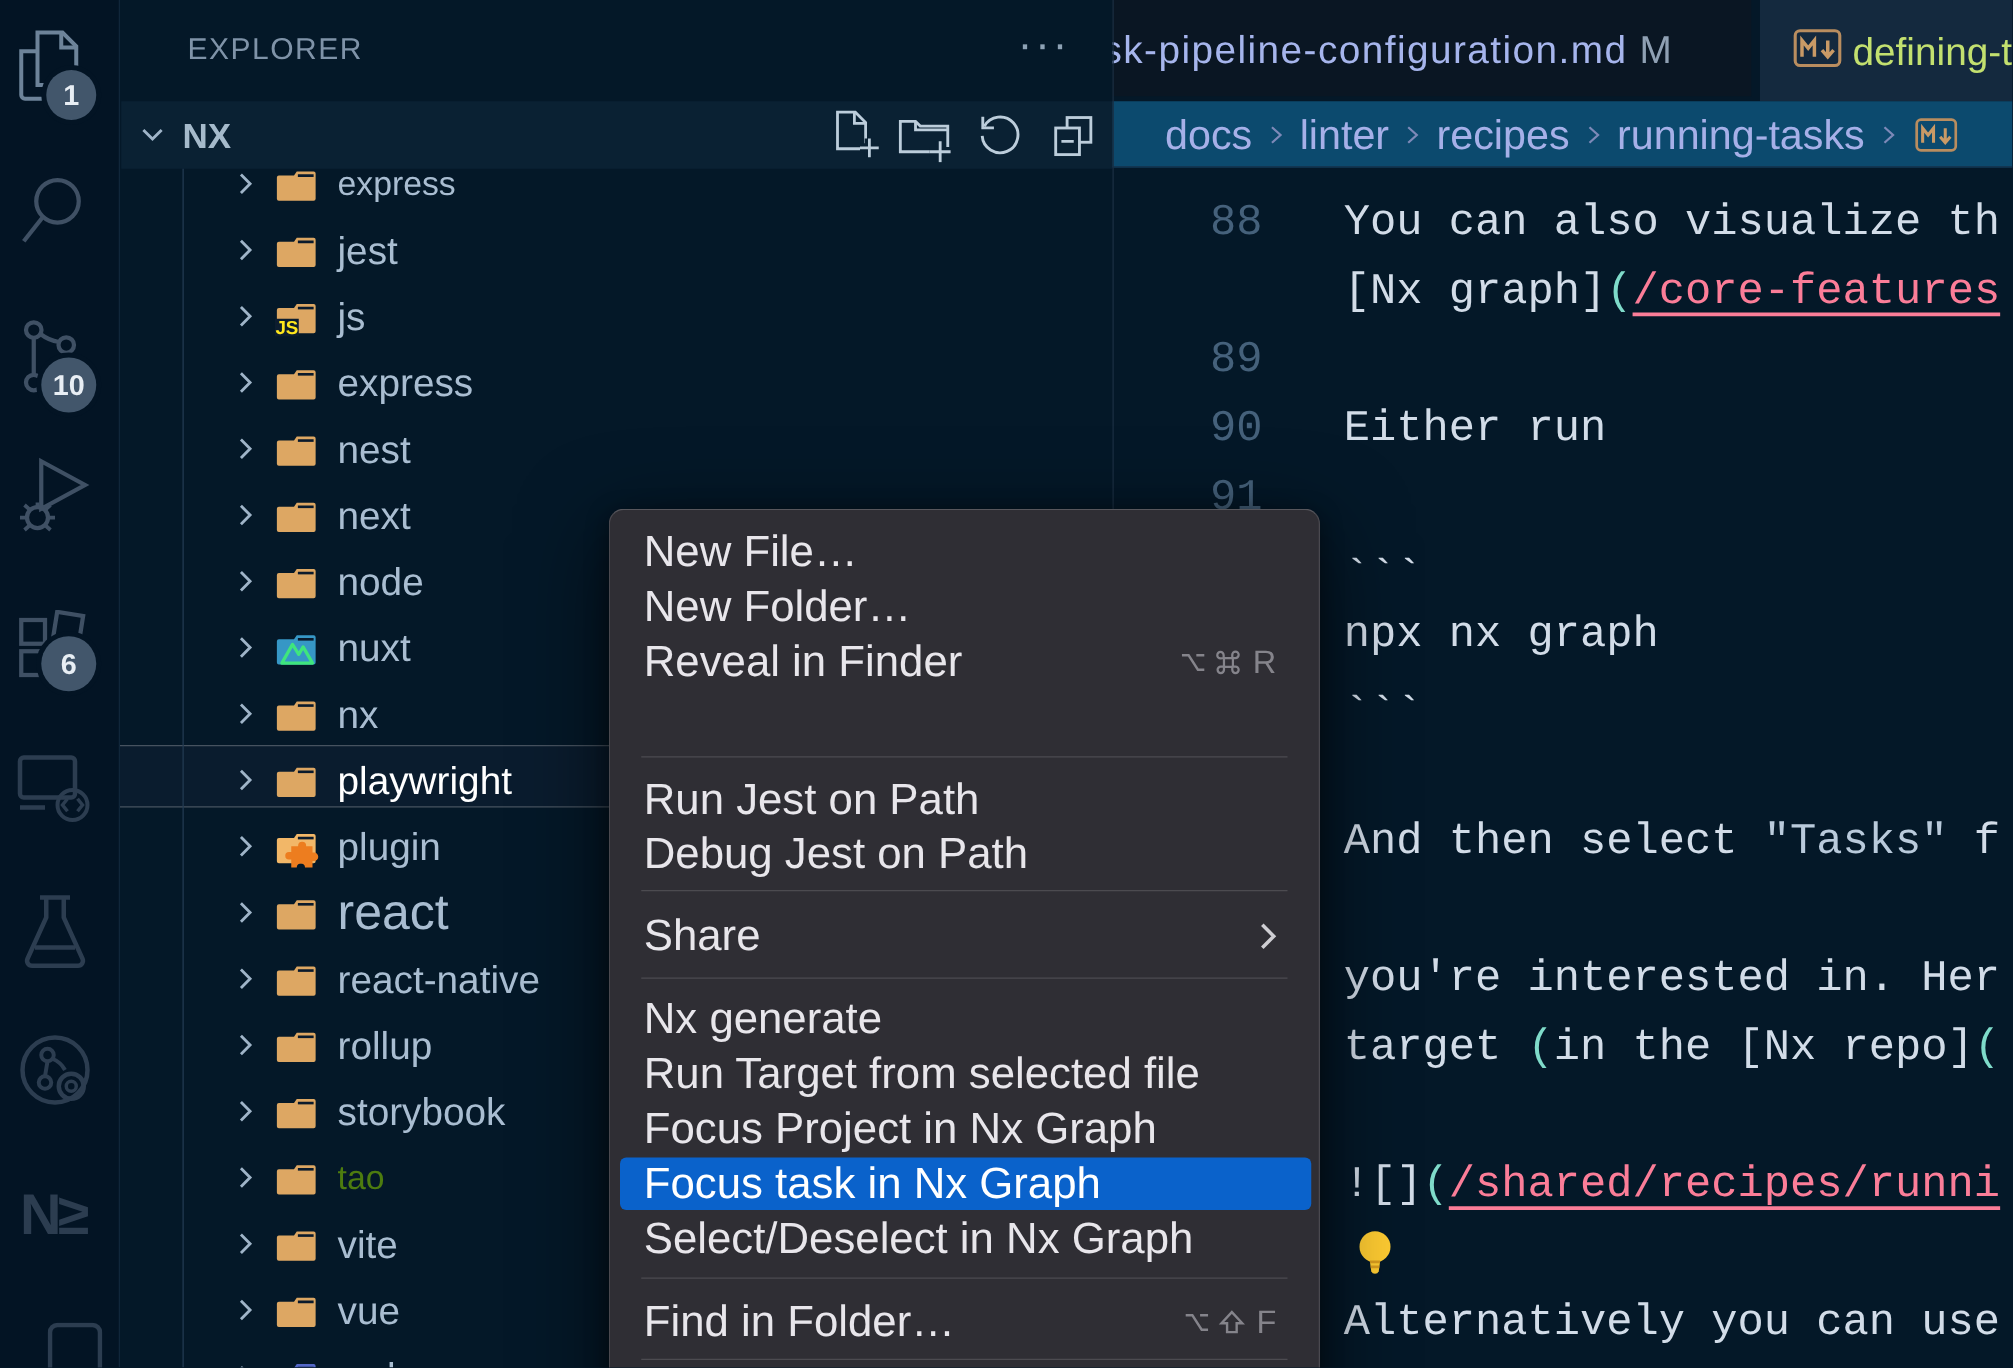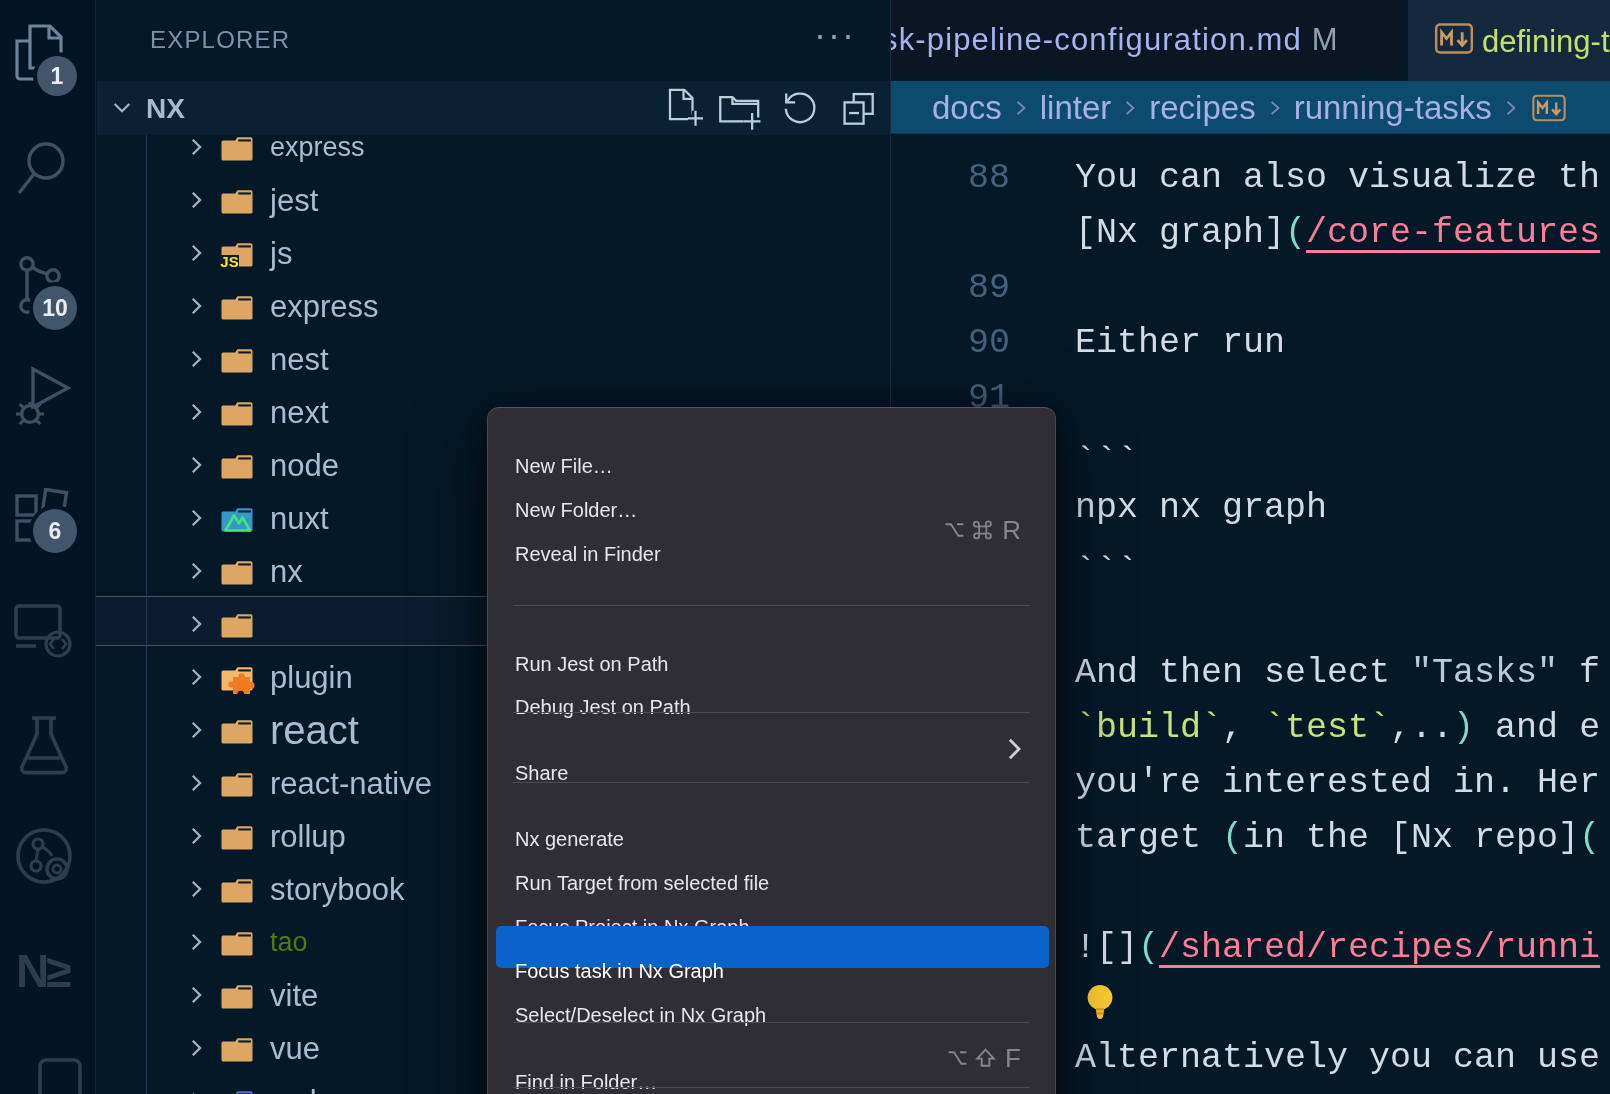--- a/index.html
+++ b/index.html
@@ -5,21 +5,21 @@
   * { margin:0; padding:0; box-sizing:border-box; }
   html,body { width:1610px; height:1094px; overflow:hidden; background:#041828; }
   body { font-family:"Liberation Sans", sans-serif; position:relative; transform:translateZ(0); }
   .abs { position:absolute; }
   svg { display:block; }
   .cl { position:absolute; left:185px; height:55px; line-height:55px; font-size:35px; font-family:"Liberation Mono", monospace; color:#d2dce8; white-space:pre; }
   .ln { position:absolute; width:110px; text-align:right; left:10px; height:55px; line-height:55px; font-size:35px; font-family:"Liberation Mono", monospace; color:#45617b; }
   .teal { color:#7fdbca; }
   .pink { color:#fb7d98; text-decoration:underline; text-decoration-thickness:3px; text-underline-offset:8px; }
   .lime { color:#c5e478; }
-  .mi { position:absolute; left:27px; transform:translateY(-50%); font-size:20px; color:#e8e6eb; white-space:nowrap;margin-top:24px; }
+  .mi { position:absolute; left:27px; transform:translateY(-50%); font-size:35px; color:#e8e6eb; white-space:nowrap; }
   .msep { position:absolute; left:25px; right:25px; height:1px; background:#4c4b50; }
   .mshort { position:absolute; right:34px; transform:translateY(-50%); display:flex; align-items:center; gap:5px; }
   .mshort span { font-size:26px; color:#85848b; margin-left:3px; }
 </style>
 </head>
 <body>
 
 <div class="abs" style="left:97px;top:0;width:793px;height:1094px;background:#041828;"></div>
 <div class="abs" style="left:150px;top:26px;font-size:24px;letter-spacing:1.2px;color:#7f93a8;">EXPLORER</div>
 <div class="abs" style="left:814px;top:14px;font-size:36px;letter-spacing:2px;color:#8ea2b5;">···</div>
@@ -192,20 +192,21 @@
         <svg width="26" height="26" viewBox="0 0 16 16">
           <path d="M6 3.5 L10.5 8 L6 12.5" fill="none" stroke="#9fb4c8" stroke-width="1.4"></path>
         </svg>
       </div>
       <div style="position:absolute;left:124px;top:12px;">
         <svg width="34" height="32" viewBox="0 0 34 32" style="overflow:visible;">
           <path d="M1.5 26 V9 a1.6 1.6 0 0 1 1.6 -1.6 H15.2 l2.2 -3.2 h13.5 a1.6 1.6 0 0 1 1.6 1.6 V26 a1.6 1.6 0 0 1 -1.6 1.6 H3.1 A1.6 1.6 0 0 1 1.5 26 z" fill="#dda763"></path>
           <path d="M18.3 6.4 h12.6 v2.1 h-12.6 z" fill="#0a1a2c"></path>
         </svg>
       </div>
+      <div style="position:absolute;left:174px;top:0;line-height:53px;font-size:31px;color:#ffffff;">playwright</div>
     </div>
 <div style="position:absolute;left:0;top:516px;width:794px;height:53px;">
       <div style="position:absolute;left:87px;top:13px;">
         <svg width="26" height="26" viewBox="0 0 16 16">
           <path d="M6 3.5 L10.5 8 L6 12.5" fill="none" stroke="#9fb4c8" stroke-width="1.4"></path>
         </svg>
       </div>
       <div style="position:absolute;left:124px;top:12px;">
         <svg width="34" height="32" viewBox="0 0 34 32" style="overflow:visible;">
           <path d="M1.5 26 V9 a1.6 1.6 0 0 1 1.6 -1.6 H15.2 l2.2 -3.2 h13.5 a1.6 1.6 0 0 1 1.6 1.6 V26 a1.6 1.6 0 0 1 -1.6 1.6 H3.1 A1.6 1.6 0 0 1 1.5 26 z" fill="#f2b768"></path>
@@ -432,21 +433,20 @@
 <div class="ln" style="top:125.5px;">89</div>
 <div class="ln" style="top:180.5px;">90</div>
 <div class="ln" style="top:235.5px;">91</div>
 <div class="cl" style="top:15.5px;">You can also visualize th</div>
 <div class="cl" style="top:70.5px;">[Nx graph]<span class="teal">(</span><span class="pink">/core-features</span></div>
 <div class="cl" style="top:180.5px;">Either run</div>
 <div class="cl" style="top:290.5px;"><span style="display:inline-block;transform:translateY(9px);">```</span></div>
 <div class="cl" style="top:345.5px;">npx nx graph</div>
 <div class="cl" style="top:400.5px;"><span style="display:inline-block;transform:translateY(9px);">```</span></div>
 <div class="cl" style="top:510.5px;">And then select <span style="color:#b9cadb;">"Tasks"</span> f</div>
-<div class="cl" style="top:565.5px;"><span class="lime">`build`</span>, <span class="lime">`test`</span>,..<span class="teal">)</span> and e</div>
 <div class="cl" style="top:620.5px;">you're interested in. Her</div>
 <div class="cl" style="top:675.5px;">target <span class="teal">(</span>in the [Nx repo]<span class="teal">(</span></div>
 <div class="cl" style="top:730.5px;"></div>
 <div class="cl" style="top:785.5px;">![]<span class="teal">(</span><span class="pink">/shared/recipes/runni</span></div>
 <div class="cl" style="top:895.5px;">Alternatively you can use</div>
 <svg style="position:absolute;left:192px;top:848px;" width="36" height="38" viewBox="0 0 18 19">
 <circle cx="9" cy="7.2" r="6.2" fill="#ffcc32"></circle>
 <path d="M6.8 12 h4.4 l-0.7 5 a1.6 1.6 0 0 1 -3 0 z" fill="#ffcc32"></path>
 <path d="M7 13.2 h4 M7.3 15.2 h3.4" stroke="#d99c1e" stroke-width="1.1"></path>
 </svg>

